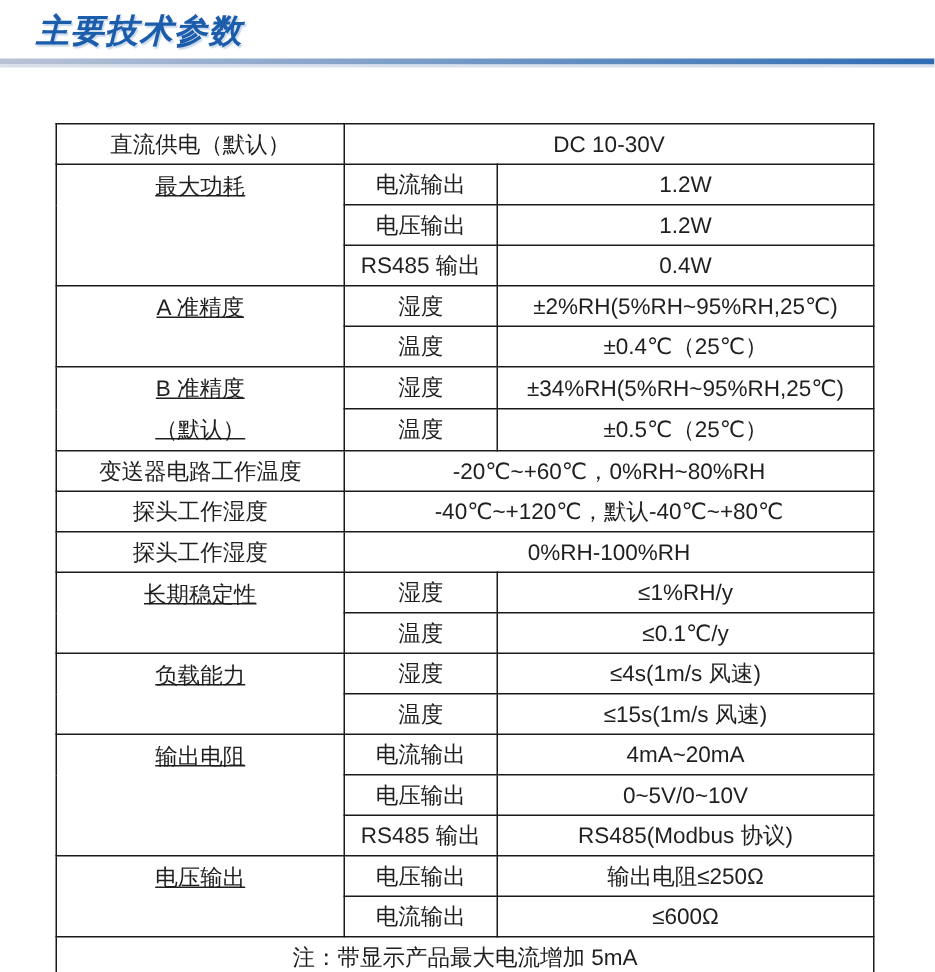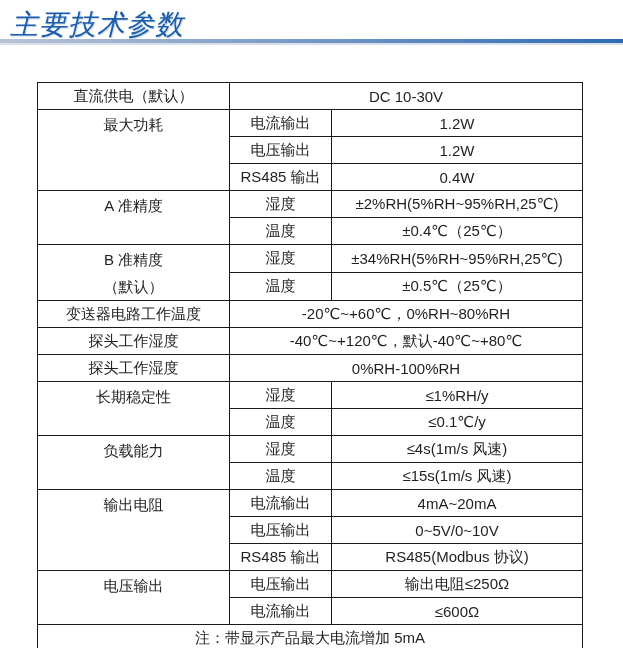--- a/index.html
+++ b/index.html
@@ -10,25 +10,25 @@
   body {
     width: 623px;
     height: 648px;
     position: relative;
     font-family: "Liberation Sans", "DejaVu Sans", sans-serif;
     color: #1f1f1f;
     overflow: hidden;
   }
   .title {
     position: absolute;
-    left: 10px;
+    left: 24px;
     top: 6px;
     margin: 0;
-    font-size: 28px;
-    font-weight: normal;
+    font-size: 22px;
+    font-weight: bold;
     font-style: italic;
     letter-spacing: 1px;
     color: var(--title_blue, #1b5cab);
     text-shadow: 1px 1px 1px rgba(27, 92, 171, 0.25);
   }
   .divider {
     position: absolute;
     left: 0;
     top: 39px;
     width: 623px;
@@ -62,20 +62,21 @@
     padding: 0 6px;
     text-align: center;
     vertical-align: middle;
     white-space: nowrap;
     overflow: hidden;
   }
   .spec-table td.rspan {
     vertical-align: top;
     line-height: 27px;
     padding-top: 1px;
+    text-decoration: underline;
   }
   .spec-table td.left {
     text-align: center;
   }
 </style>
 </head>
 <body>
 
 <h1 class="title">主要技术参数</h1>
 <div class="divider"></div>

